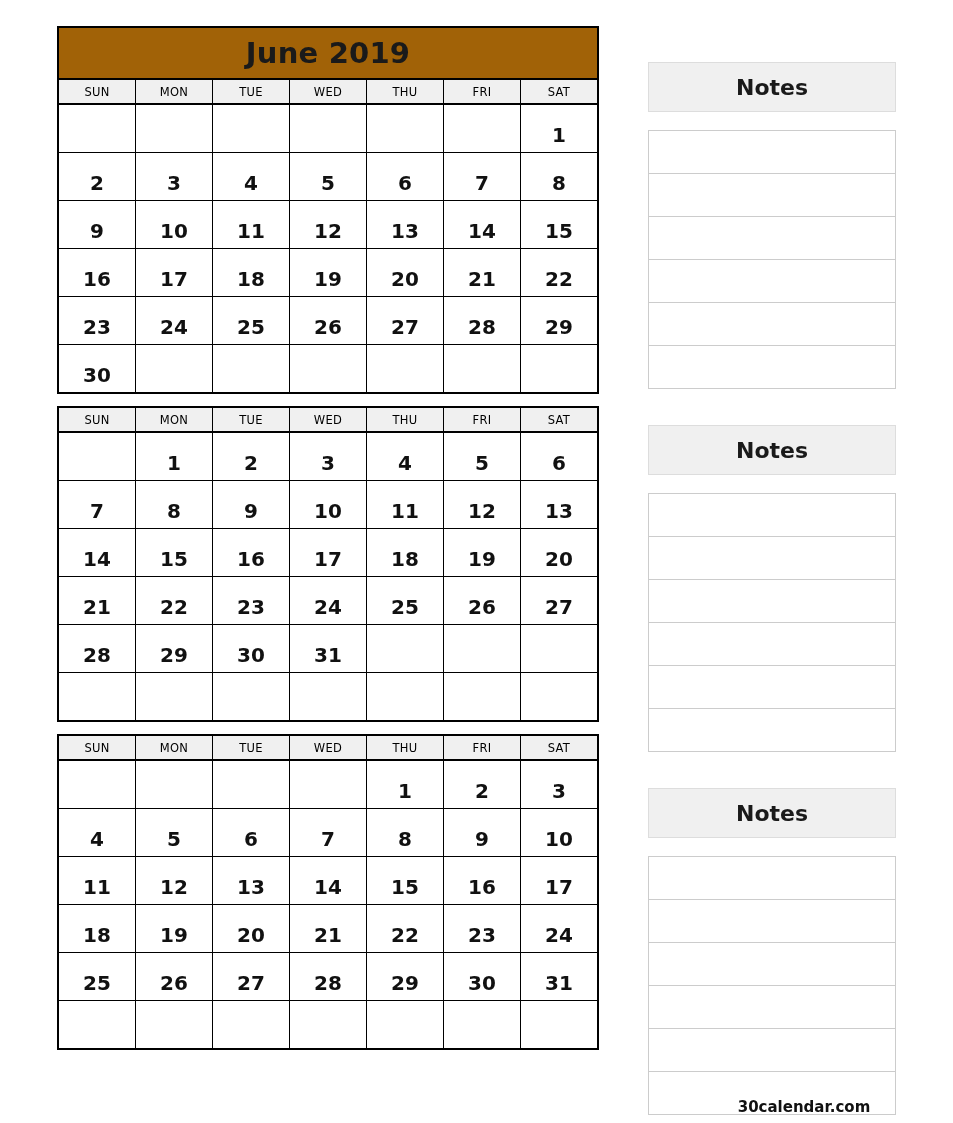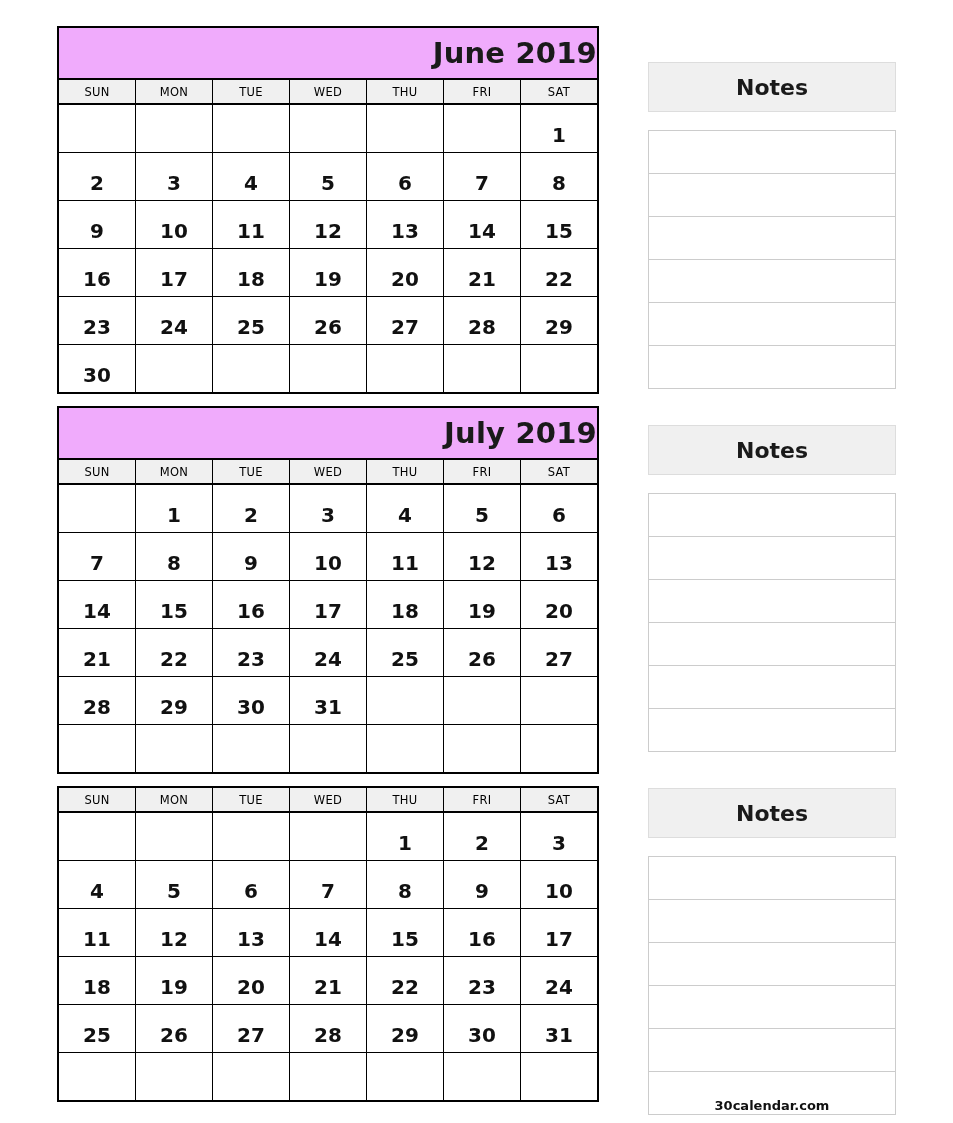--- a/index.html
+++ b/index.html
@@ -38,22 +38,22 @@
     box-sizing: border-box;
     margin-bottom: 12px;
     background: #ffffff;
   }
 
   .month-title-row {
     height: 50px;
     border-bottom: 2px solid #000000;
     display: flex;
     align-items: center;
-    justify-content: flex-end;
-    background: #f0abfc;
+    justify-content: center;
+    background: #a16207;
   }
   .month-title {
     font-size: 29px;
     font-weight: bold;
     color: #1a1a1a;
     letter-spacing: 0.2px;
     line-height: 1;
   }
 
   .weekday-row {
@@ -133,25 +133,25 @@
     box-sizing: border-box;
   }
   .notes-line {
     height: 43px;
     border-bottom: 1px solid #cccccc;
     box-sizing: border-box;
   }
 
   .footer {
     position: absolute;
-    left: 648px;
+    left: 680px;
     top: 1098px;
     width: 248px;
     text-align: center;
-    font-size: 13px;
+    font-size: 15px;
     font-weight: bold;
     color: #111111;
   }
 </style>
 </head>
 <body>
 
 <div class="page">
 
   <div class="calendars-col">
@@ -209,89 +209,20 @@
         <div class="day-cell">23</div>
         <div class="day-cell">24</div>
         <div class="day-cell">25</div>
         <div class="day-cell">26</div>
         <div class="day-cell">27</div>
         <div class="day-cell">28</div>
         <div class="day-cell">29</div>
       </div>
       <div class="week-row">
         <div class="day-cell">30</div>
-        <div class="day-cell"></div>
-        <div class="day-cell"></div>
-        <div class="day-cell"></div>
-        <div class="day-cell"></div>
-        <div class="day-cell"></div>
-        <div class="day-cell"></div>
-      </div>
-    </div>
-
-    <div class="month-block">
-      <div class="month-title-row">
-        <div class="month-title">July 2019</div>
-      </div>
-      <div class="weekday-row">
-        <div class="weekday-cell">SUN</div>
-        <div class="weekday-cell">MON</div>
-        <div class="weekday-cell">TUE</div>
-        <div class="weekday-cell">WED</div>
-        <div class="weekday-cell">THU</div>
-        <div class="weekday-cell">FRI</div>
-        <div class="weekday-cell">SAT</div>
-      </div>
-      <div class="week-row">
-        <div class="day-cell"></div>
-        <div class="day-cell">1</div>
-        <div class="day-cell">2</div>
-        <div class="day-cell">3</div>
-        <div class="day-cell">4</div>
-        <div class="day-cell">5</div>
-        <div class="day-cell">6</div>
-      </div>
-      <div class="week-row">
-        <div class="day-cell">7</div>
-        <div class="day-cell">8</div>
-        <div class="day-cell">9</div>
-        <div class="day-cell">10</div>
-        <div class="day-cell">11</div>
-        <div class="day-cell">12</div>
-        <div class="day-cell">13</div>
-      </div>
-      <div class="week-row">
-        <div class="day-cell">14</div>
-        <div class="day-cell">15</div>
-        <div class="day-cell">16</div>
-        <div class="day-cell">17</div>
-        <div class="day-cell">18</div>
-        <div class="day-cell">19</div>
-        <div class="day-cell">20</div>
-      </div>
-      <div class="week-row">
-        <div class="day-cell">21</div>
-        <div class="day-cell">22</div>
-        <div class="day-cell">23</div>
-        <div class="day-cell">24</div>
-        <div class="day-cell">25</div>
-        <div class="day-cell">26</div>
-        <div class="day-cell">27</div>
-      </div>
-      <div class="week-row">
-        <div class="day-cell">28</div>
-        <div class="day-cell">29</div>
-        <div class="day-cell">30</div>
-        <div class="day-cell">31</div>
-        <div class="day-cell"></div>
-        <div class="day-cell"></div>
-        <div class="day-cell"></div>
-      </div>
-      <div class="week-row">
-        <div class="day-cell"></div>
         <div class="day-cell"></div>
         <div class="day-cell"></div>
         <div class="day-cell"></div>
         <div class="day-cell"></div>
         <div class="day-cell"></div>
         <div class="day-cell"></div>
       </div>
     </div>
 
     <div class="month-block">
@@ -299,20 +230,86 @@
         <div class="weekday-cell">SUN</div>
         <div class="weekday-cell">MON</div>
         <div class="weekday-cell">TUE</div>
         <div class="weekday-cell">WED</div>
         <div class="weekday-cell">THU</div>
         <div class="weekday-cell">FRI</div>
         <div class="weekday-cell">SAT</div>
       </div>
       <div class="week-row">
         <div class="day-cell"></div>
+        <div class="day-cell">1</div>
+        <div class="day-cell">2</div>
+        <div class="day-cell">3</div>
+        <div class="day-cell">4</div>
+        <div class="day-cell">5</div>
+        <div class="day-cell">6</div>
+      </div>
+      <div class="week-row">
+        <div class="day-cell">7</div>
+        <div class="day-cell">8</div>
+        <div class="day-cell">9</div>
+        <div class="day-cell">10</div>
+        <div class="day-cell">11</div>
+        <div class="day-cell">12</div>
+        <div class="day-cell">13</div>
+      </div>
+      <div class="week-row">
+        <div class="day-cell">14</div>
+        <div class="day-cell">15</div>
+        <div class="day-cell">16</div>
+        <div class="day-cell">17</div>
+        <div class="day-cell">18</div>
+        <div class="day-cell">19</div>
+        <div class="day-cell">20</div>
+      </div>
+      <div class="week-row">
+        <div class="day-cell">21</div>
+        <div class="day-cell">22</div>
+        <div class="day-cell">23</div>
+        <div class="day-cell">24</div>
+        <div class="day-cell">25</div>
+        <div class="day-cell">26</div>
+        <div class="day-cell">27</div>
+      </div>
+      <div class="week-row">
+        <div class="day-cell">28</div>
+        <div class="day-cell">29</div>
+        <div class="day-cell">30</div>
+        <div class="day-cell">31</div>
+        <div class="day-cell"></div>
+        <div class="day-cell"></div>
+        <div class="day-cell"></div>
+      </div>
+      <div class="week-row">
+        <div class="day-cell"></div>
+        <div class="day-cell"></div>
+        <div class="day-cell"></div>
+        <div class="day-cell"></div>
+        <div class="day-cell"></div>
+        <div class="day-cell"></div>
+        <div class="day-cell"></div>
+      </div>
+    </div>
+
+    <div class="month-block">
+      <div class="weekday-row">
+        <div class="weekday-cell">SUN</div>
+        <div class="weekday-cell">MON</div>
+        <div class="weekday-cell">TUE</div>
+        <div class="weekday-cell">WED</div>
+        <div class="weekday-cell">THU</div>
+        <div class="weekday-cell">FRI</div>
+        <div class="weekday-cell">SAT</div>
+      </div>
+      <div class="week-row">
+        <div class="day-cell"></div>
         <div class="day-cell"></div>
         <div class="day-cell"></div>
         <div class="day-cell"></div>
         <div class="day-cell">1</div>
         <div class="day-cell">2</div>
         <div class="day-cell">3</div>
       </div>
       <div class="week-row">
         <div class="day-cell">4</div>
         <div class="day-cell">5</div>

